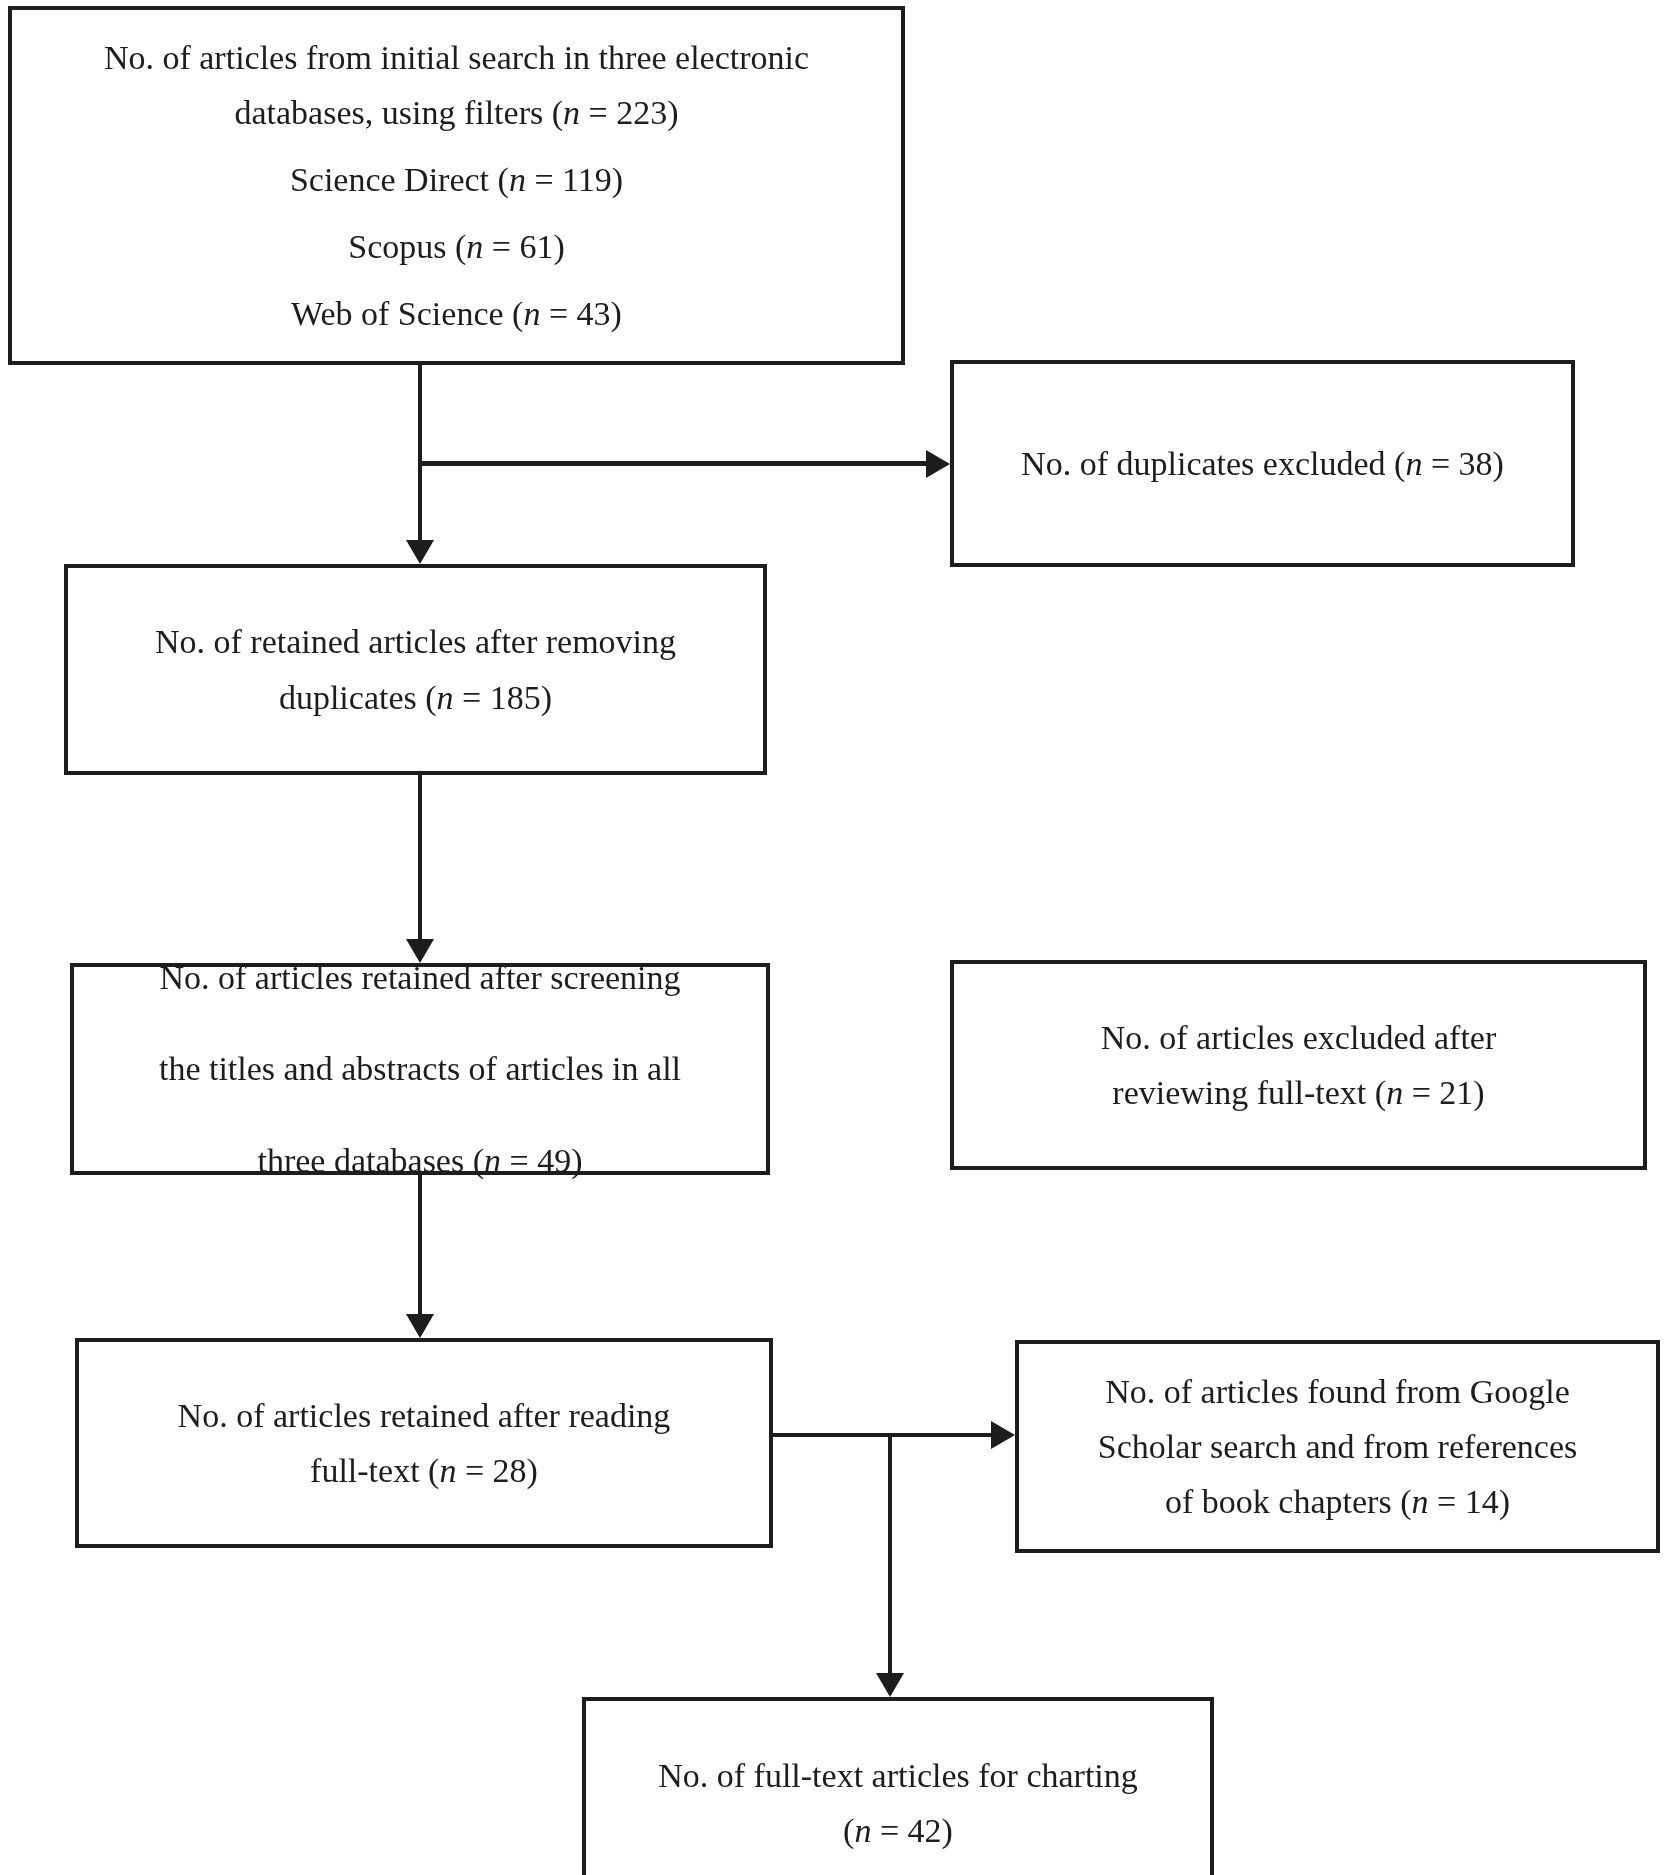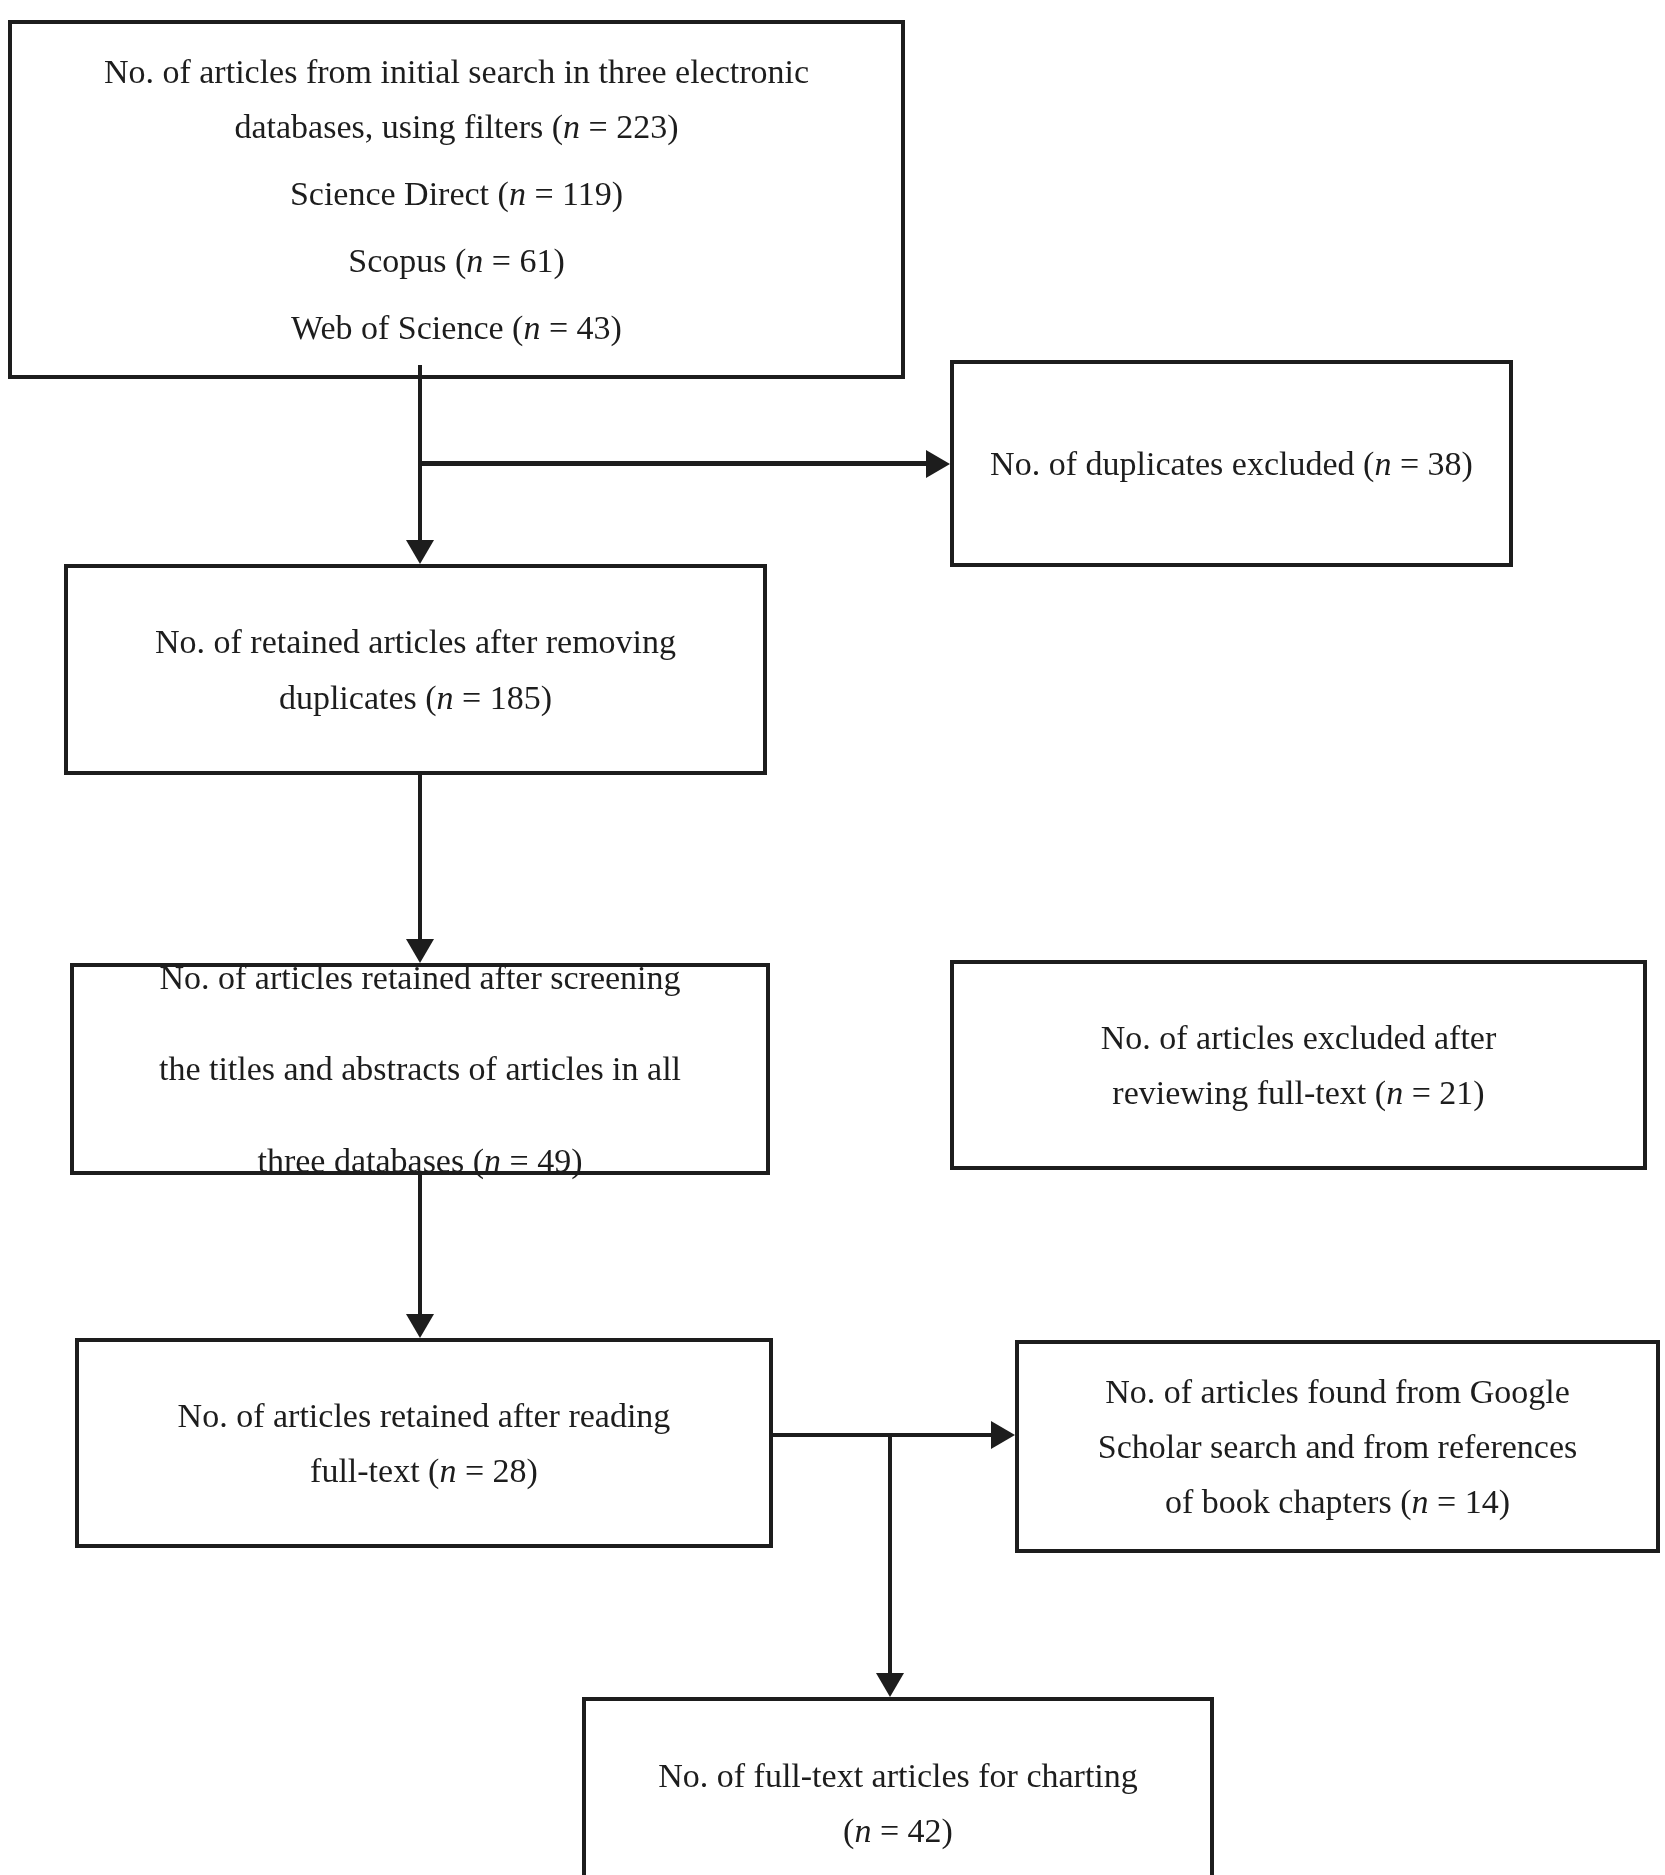--- a/index.html
+++ b/index.html
@@ -19,22 +19,22 @@
     display:flex;
     flex-direction:column;
     justify-content:center;
     align-items:center;
     text-align:center;
     font-size:34px;
     line-height:1.62;
   }
   .fbox i{font-style:italic;}
   
-  .b-initial   {left:8px;    top:20px;    width:897px; height:359px; justify-content:space-evenly; padding:8px 10px;}
-  .b-dup       {left:950px;  top:360px;  width:563px; height:207px;justify-content:center;}
+  .b-initial   {left:8px;    top:6px;    width:897px; height:359px; justify-content:space-evenly; padding:8px 10px;}
+  .b-dup       {left:950px;  top:360px;  width:625px; height:207px;justify-content:center;}
   .b-afterdup  {left:64px;   top:564px;  width:703px; height:211px;text-align:right;}
   .b-screen    {left:70px;   top:963px;  width:700px; height:212px;gap:36px;}
   .b-excl      {left:950px;  top:960px;  width:697px; height:210px;}
   .b-reading   {left:75px;   top:1338px; width:698px; height:210px;}
   .b-google    {left:1015px; top:1340px; width:645px; height:213px;}
   .b-charting  {left:582px;  top:1697px; width:632px; height:212px;}
 
   .rod{position:absolute;background:#1d1d1d;}
   .tri-down{position:absolute;width:0;height:0;
     border-left:14px solid transparent;border-right:14px solid transparent;

